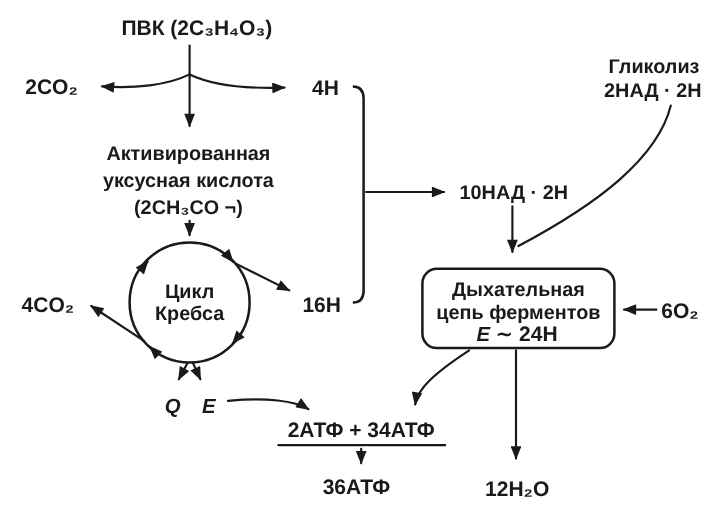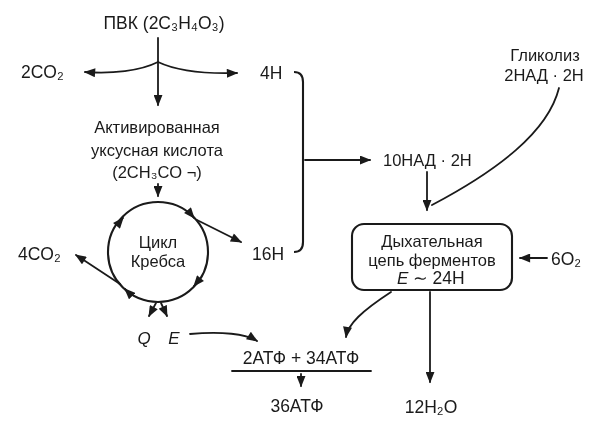--- a/index.html
+++ b/index.html
@@ -1,16 +1,16 @@
 <!DOCTYPE html>
 <html><head>
 <meta charset="utf-8">
 <style>
   html,body{margin:0;padding:0;background:#ffffff;}
-  .stage{position:relative;width:600px;height:426px;background:#ffffff;overflow:hidden;}
+  .stage{position:relative;width:600px;height:426px;background:#ffffff;overflow:hidden;font-weight:bold;}
   svg{position:absolute;left:0;top:0;}
   text{font-family:"Liberation Sans","DejaVu Sans",sans-serif;fill:#1a1a1a;}
   .t17{font-size:17.5px;}
   .t16{font-size:16.5px;}
   .ital{font-style:italic;font-size:17px;}
   .ln{stroke:#1a1a1a;stroke-width:1.8;fill:none;stroke-linecap:round;}
   .ln-thick{stroke:#1a1a1a;stroke-width:2.1;fill:none;}
 </style>
 </head>
 <body>

